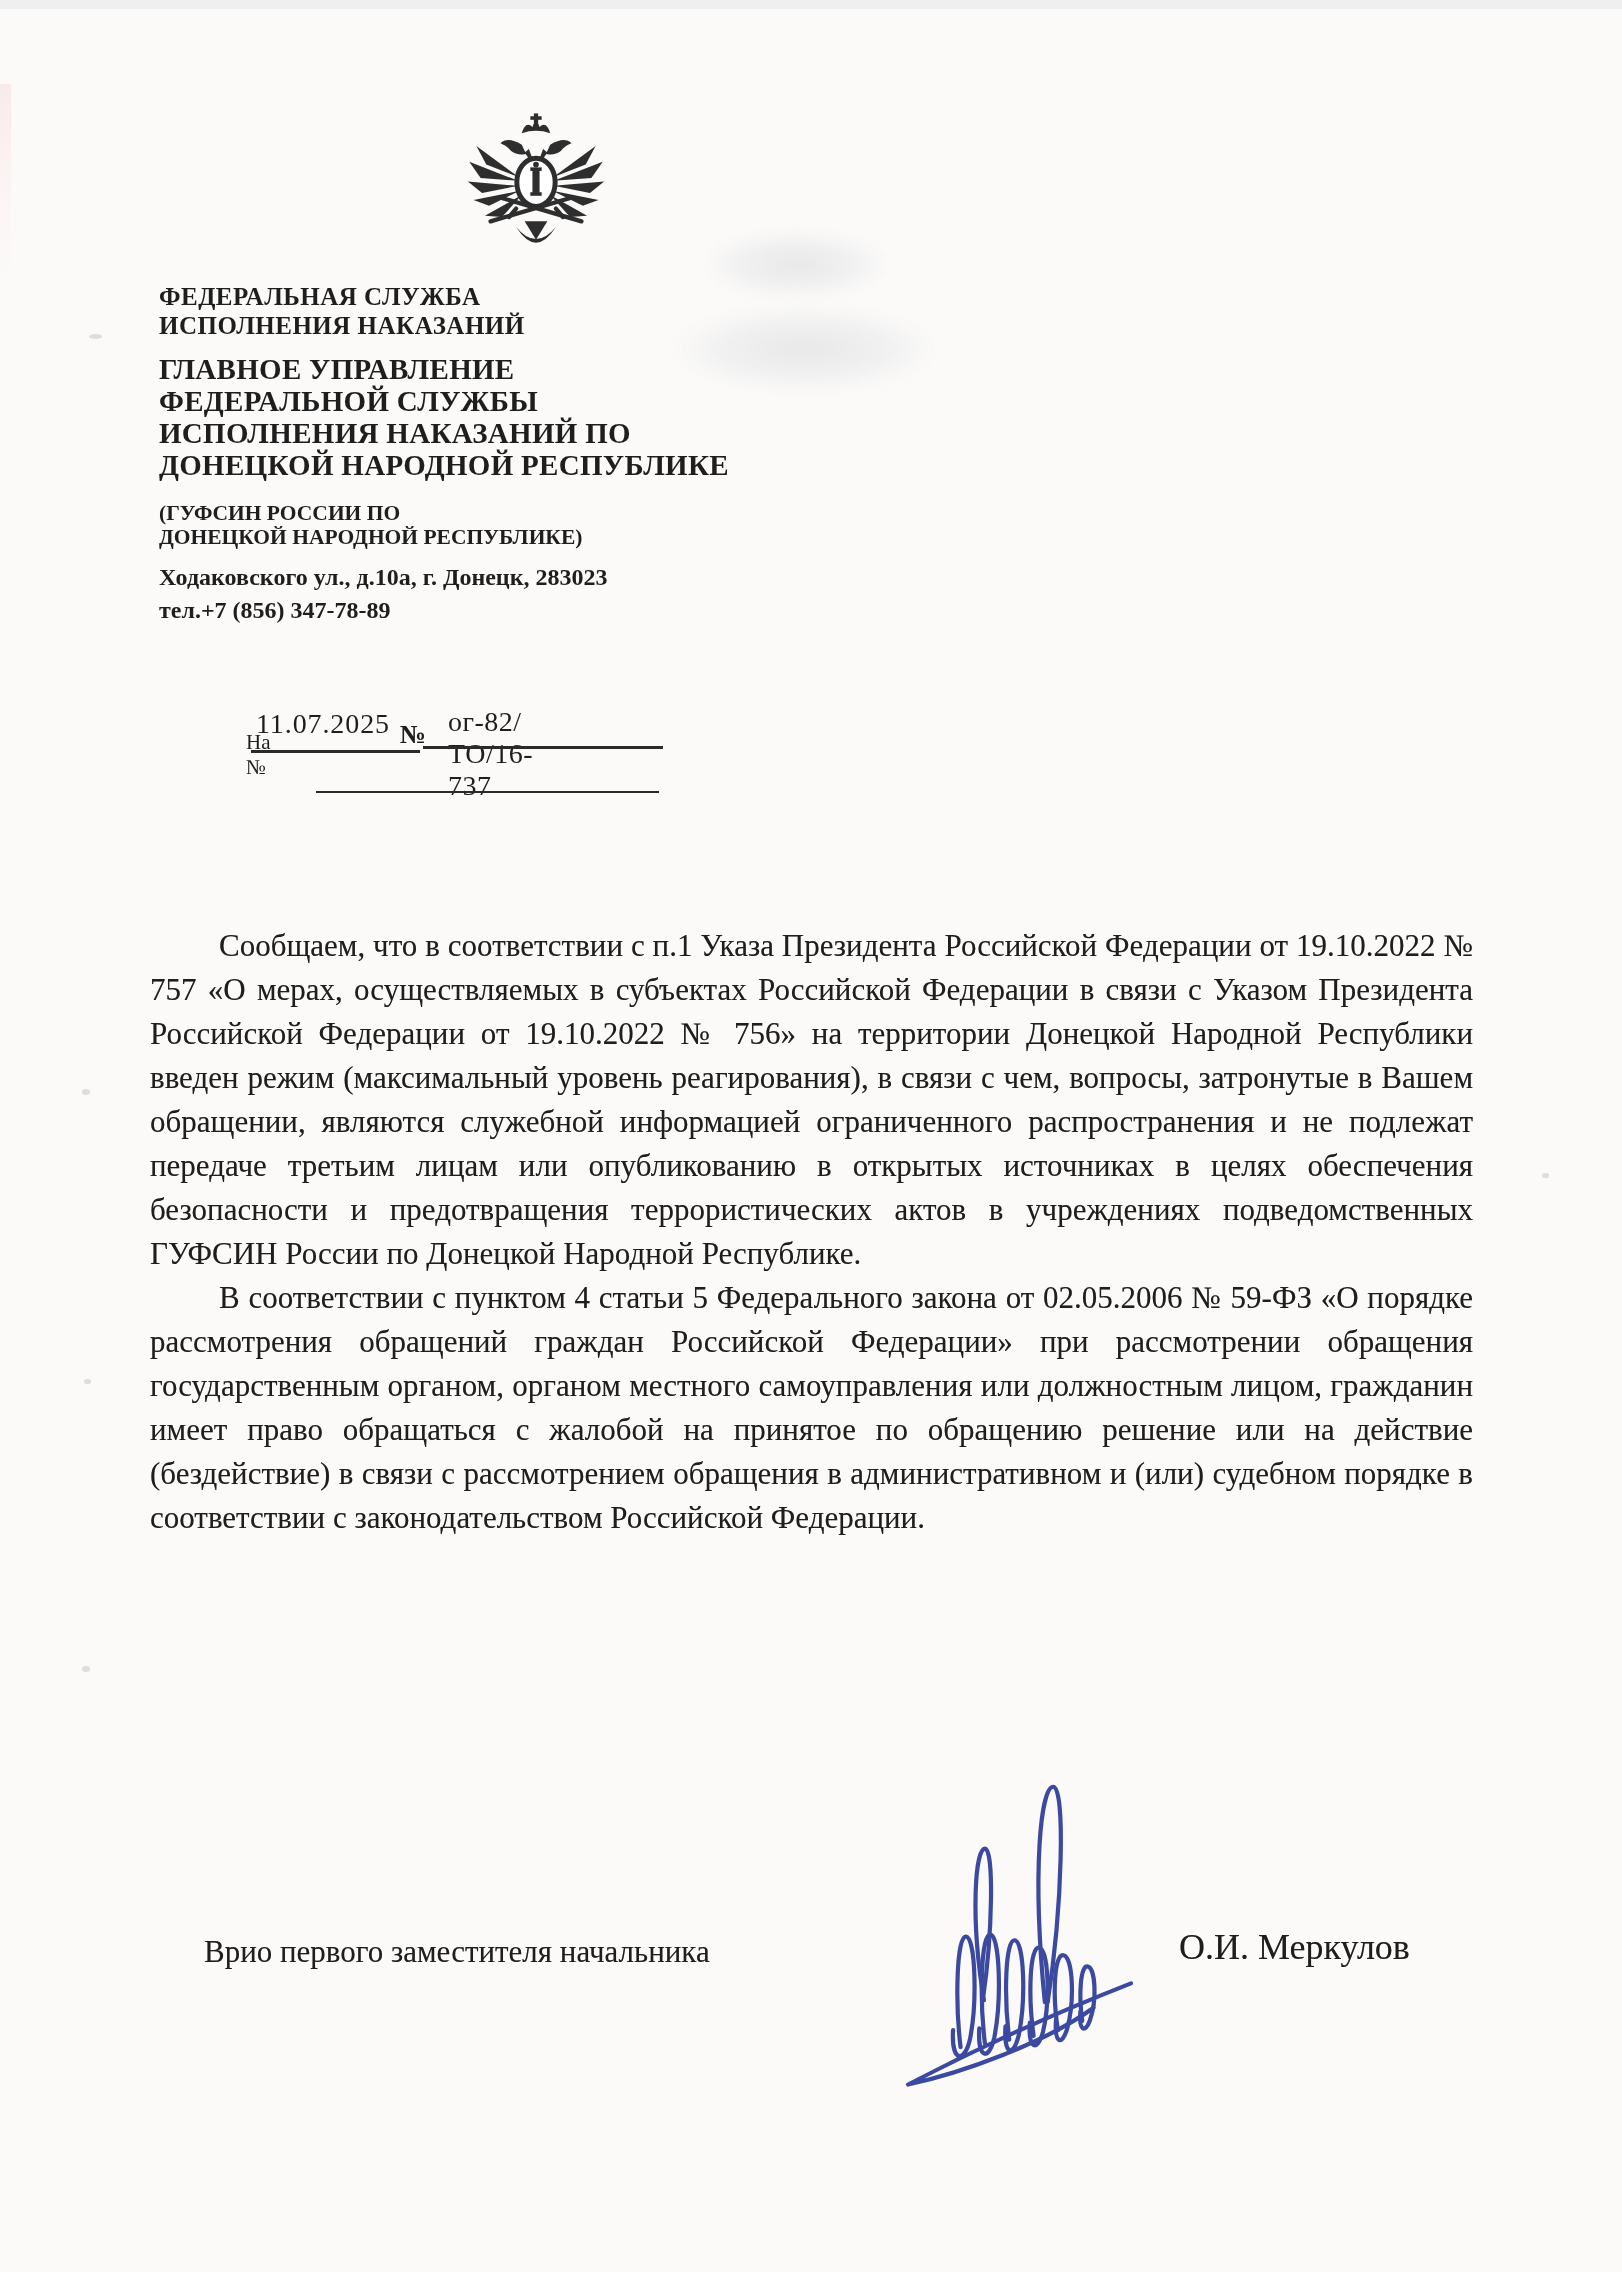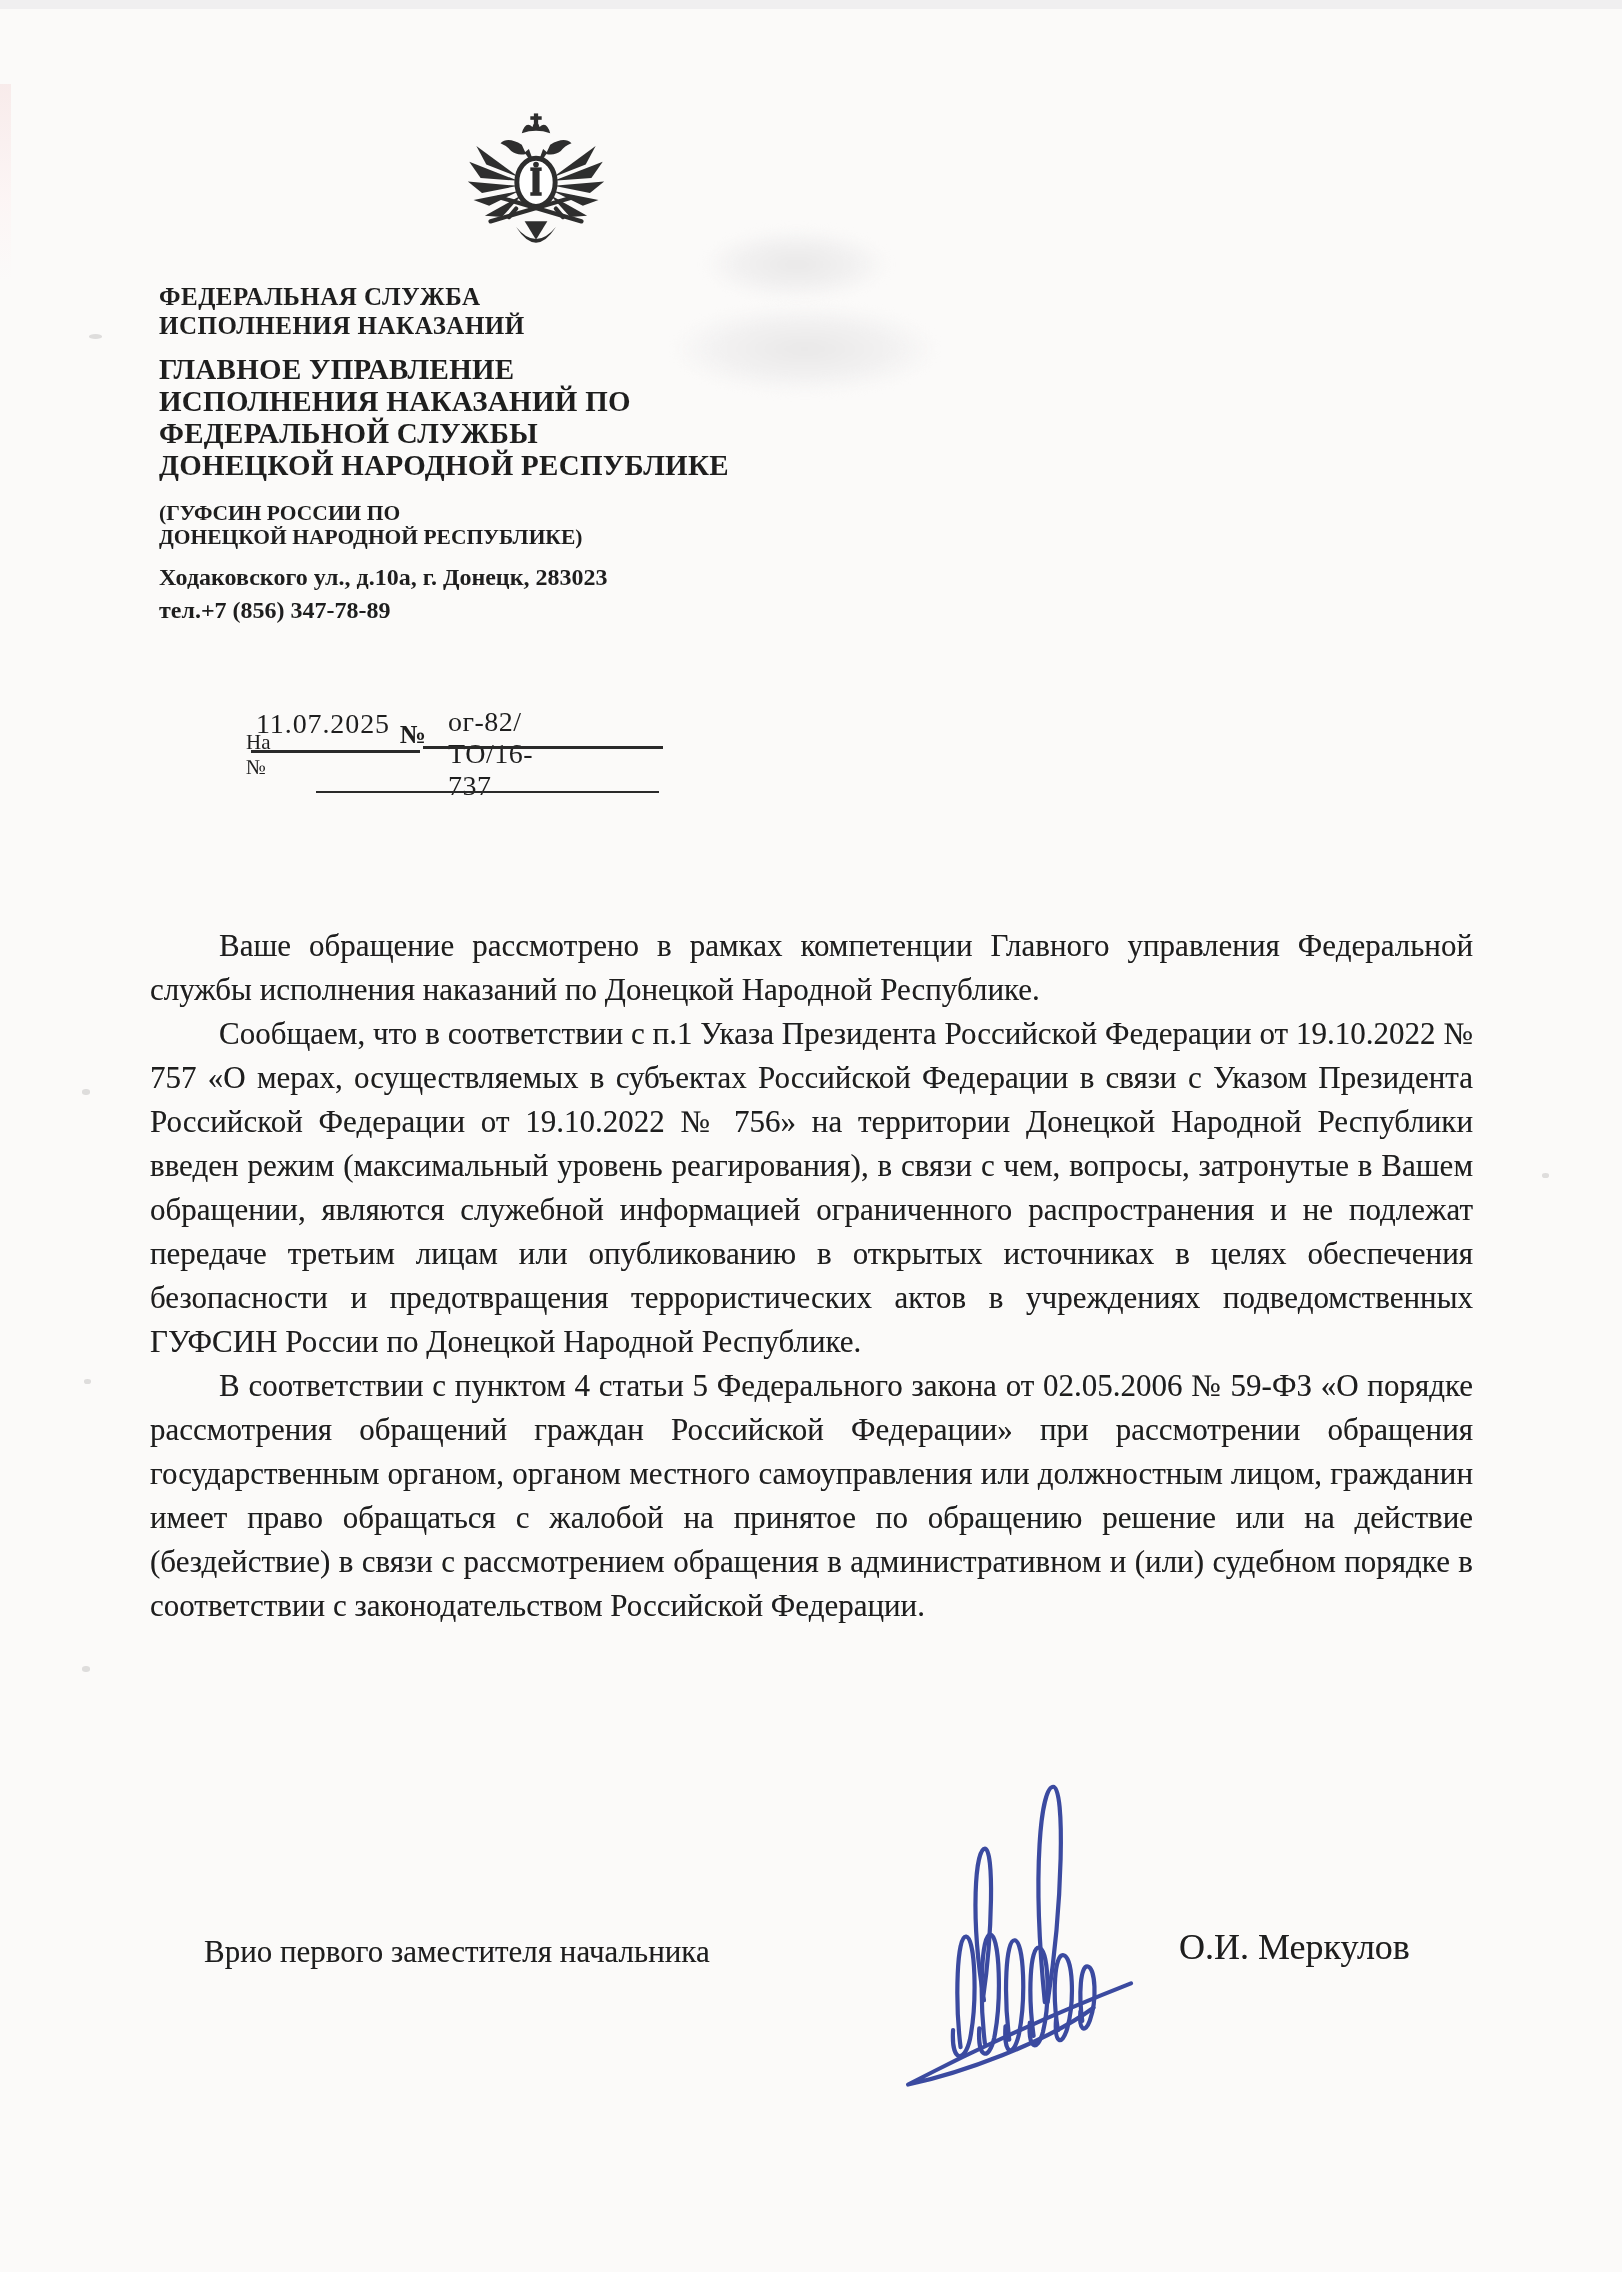--- a/index.html
+++ b/index.html
@@ -100,22 +100,22 @@
       <path d="M84,154 L116,154 L100,180 Z" fill="#2e2e2e"></path>
       <path d="M72,162 Q100,196 128,162 Q100,206 72,162 Z" fill="#2e2e2e"></path>
     </svg>
 
     <div class="org-name">
       <div>ФЕДЕРАЛЬНАЯ СЛУЖБА</div>
       <div>ИСПОЛНЕНИЯ НАКАЗАНИЙ</div>
     </div>
     <div class="dept-name">
       <div>ГЛАВНОЕ УПРАВЛЕНИЕ</div>
+      <div>ФЕДЕРАЛЬНОЙ СЛУЖБЫ</div>
       <div>ИСПОЛНЕНИЯ НАКАЗАНИЙ ПО</div>
-      <div>ФЕДЕРАЛЬНОЙ СЛУЖБЫ</div>
       <div>ДОНЕЦКОЙ НАРОДНОЙ РЕСПУБЛИКЕ</div>
     </div>
     <div class="dept-abbr">
       <div>(ГУФСИН РОССИИ ПО</div>
       <div>ДОНЕЦКОЙ НАРОДНОЙ РЕСПУБЛИКЕ)</div>
     </div>
     <div class="contacts">
       <div>Ходаковского ул., д.10а, г. Донецк, 283023</div>
       <div>тел.+7 (856) 347-78-89</div>
     </div>
@@ -128,21 +128,20 @@
     <span class="ref-date">11.07.2025</span>
     <span class="ref-nosign">№</span>
     <span class="ref-number">ог-82/ТО/16-737</span>
     <div class="rule rule-a"></div>
     <div class="rule rule-b"></div>
     <span class="ref-reply">На №</span>
     <div class="rule rule-c"></div>
   </div>
 
   <div class="body-text">
-    <p>Ваше обращение рассмотрено в рамках компетенции Главного управления Федеральной службы исполнения наказаний по Донецкой Народной Республике.</p>
     <p>Сообщаем, что в соответствии с п.1 Указа Президента Российской Федерации от 19.10.2022 № 757 «О мерах, осуществляемых в субъектах Российской Федерации в связи с Указом Президента Российской Федерации от 19.10.2022 № 756» на территории Донецкой Народной Республики введен режим (максимальный уровень реагирования), в связи с чем, вопросы, затронутые в Вашем обращении, являются служебной информацией ограниченного распространения и не подлежат передаче третьим лицам или опубликованию в открытых источниках в целях обеспечения безопасности и предотвращения террористических актов в учреждениях подведомственных ГУФСИН России по Донецкой Народной Республике.</p>
     <p>В соответствии с пунктом 4 статьи 5 Федерального закона от 02.05.2006 № 59-ФЗ «О порядке рассмотрения обращений граждан Российской Федерации» при рассмотрении обращения государственным органом, органом местного самоуправления или должностным лицом, гражданин имеет право обращаться с жалобой на принятое по обращению решение или на действие (бездействие) в связи с рассмотрением обращения в административном и (или) судебном порядке в соответствии с законодательством Российской Федерации.</p>
   </div>
 
   <span class="sign-position">Врио первого заместителя начальника</span>
 
   <svg class="signature-svg" width="309" height="328" viewBox="0 0 330 350" aria-hidden="true">
     <g fill="none" stroke="#3b4aa0" stroke-width="4.5" stroke-linecap="round" stroke-linejoin="round">
       <path d="M95,250 C80,160 86,88 96,88 C106,88 104,180 94,248"></path>
       <path d="M160,252 C146,110 156,22 169,22 C182,22 179,150 163,252"></path>

